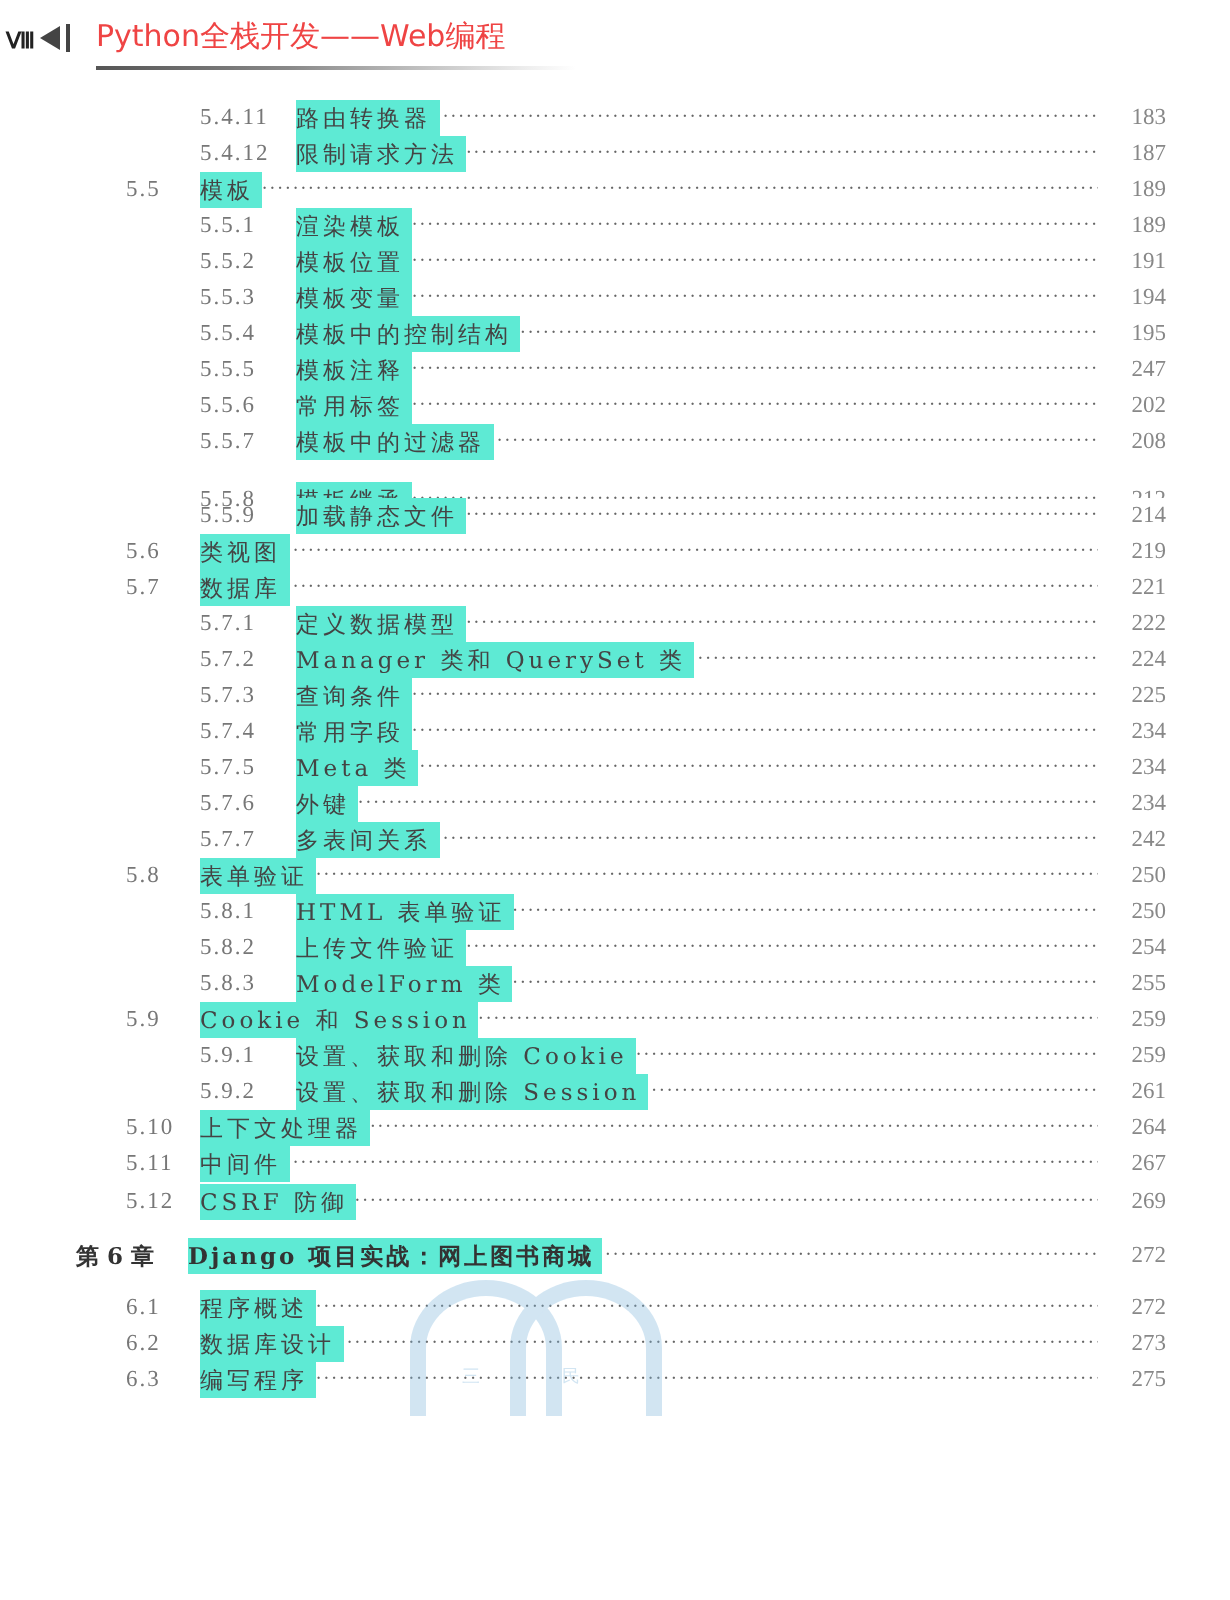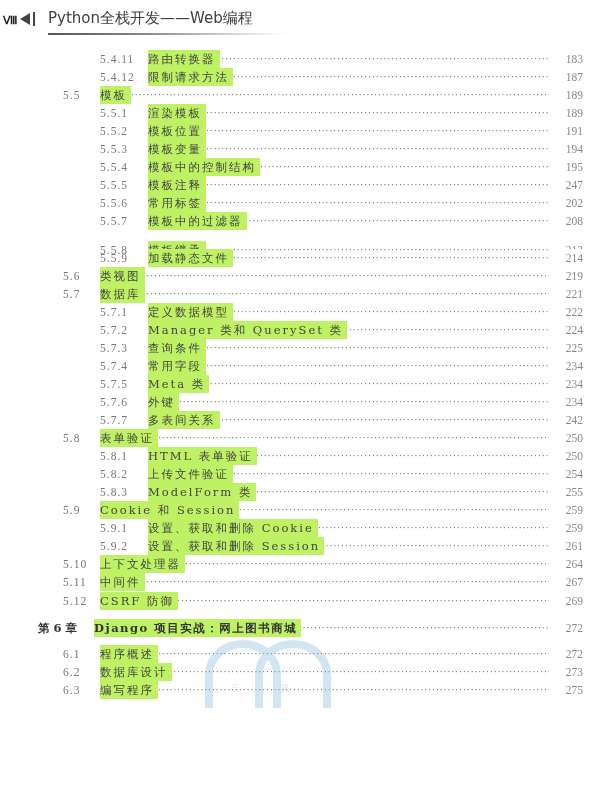--- a/index.html
+++ b/index.html
@@ -49,21 +49,21 @@
     width: 2px;
     height: 14px;
     background: #444;
   }
   .book-title {
     position: absolute;
     left: 48px;
     top: 1px;
     font-family: "DejaVu Sans", "Liberation Sans", sans-serif;
     font-size: 15px;
-    color: #404040;
+    color: #ef4444;
     white-space: nowrap;
   }
   .header-rule {
     position: absolute;
     left: 48px;
     top: 25px;
     width: 240px;
     height: 2px;
     background: linear-gradient(to right, #555 0%, #888 40%, rgba(200,200,200,0.3) 90%, rgba(255,255,255,0) 100%);
   }
@@ -86,21 +86,21 @@
     top: 0;
     font-family: "Liberation Serif", serif;
     color: #777;
     letter-spacing: 1px;
   }
   .toc-row .title {
     position: absolute;
     top: 0;
     letter-spacing: 2px;
     color: #444;
-    background: #bef264;
+    background: #5eead4;
     padding-right: 4px;
     z-index: 2;
   }
   .toc-row .dots {
     position: absolute;
     top: 0;
     right: 34px;
     height: 18px;
     overflow: hidden;
     color: #666;

